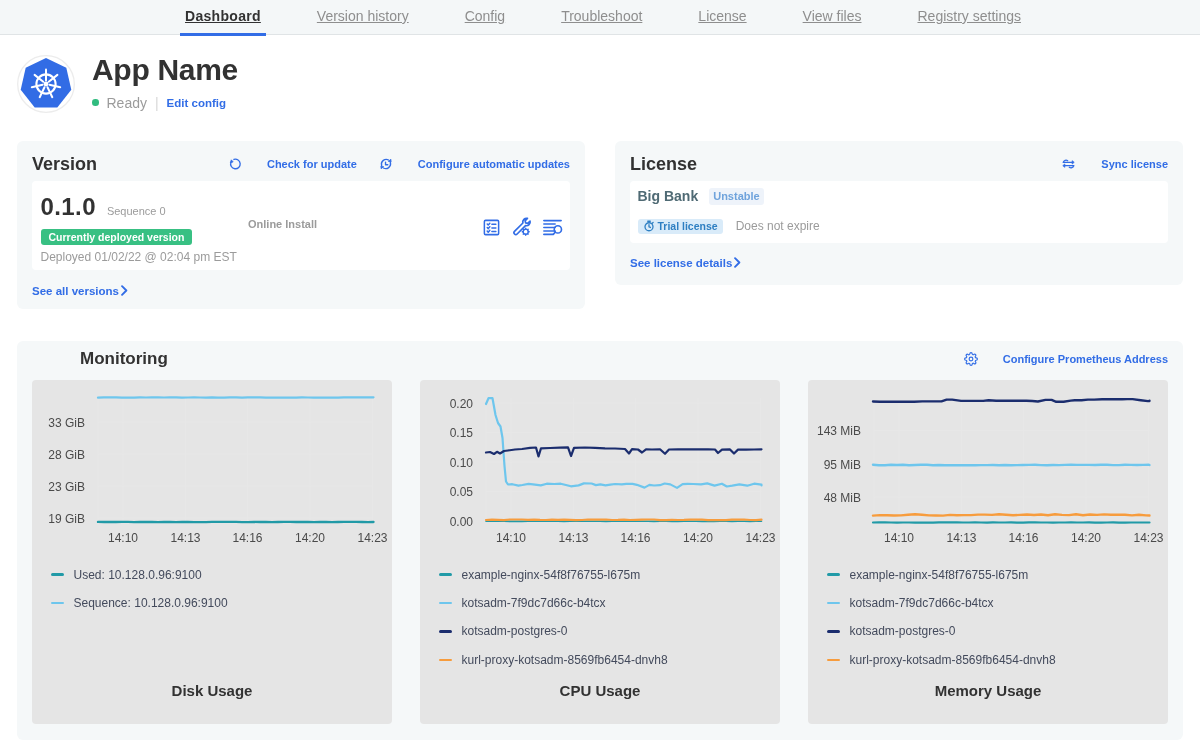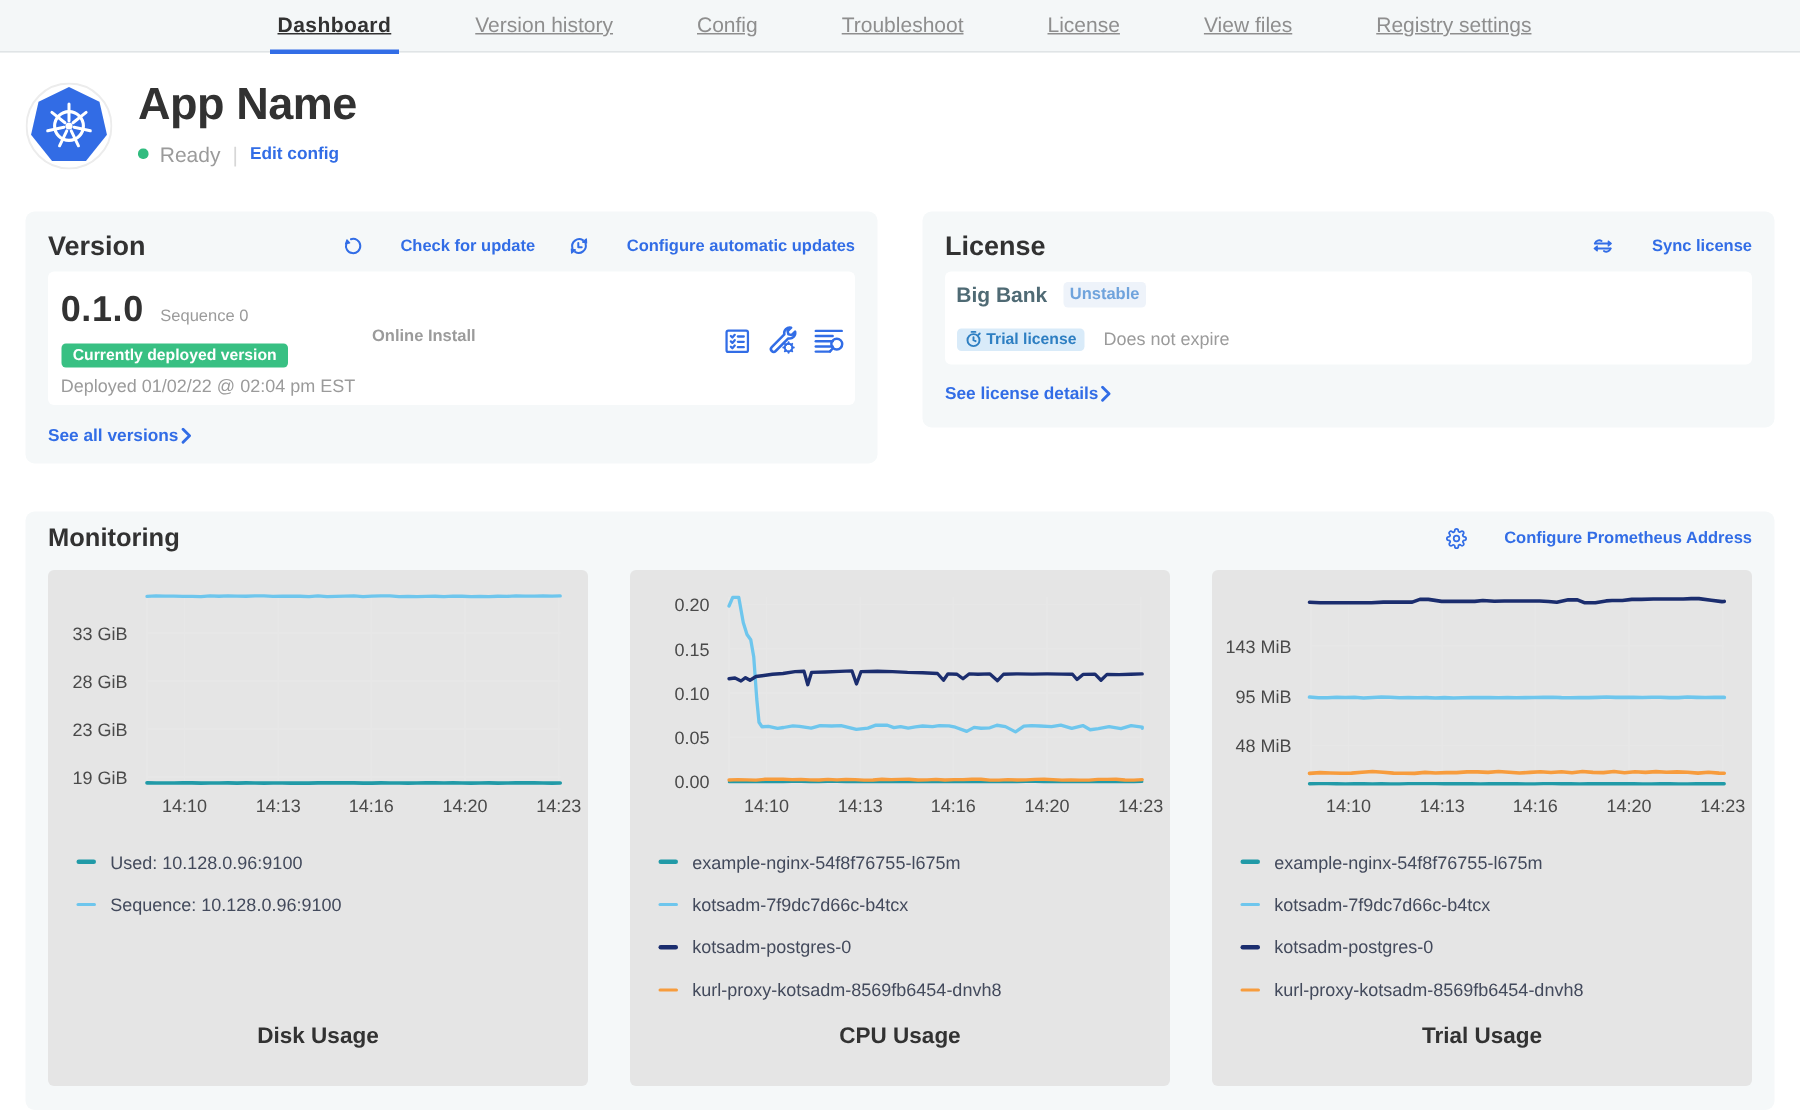--- a/index.html
+++ b/index.html
@@ -34,21 +34,21 @@
 .vicons { position:absolute; right:7px; top:35px; display:flex; align-items:center; gap:10px; }
 .seelink { display:flex; align-items:center; gap:0; font-size:11.5px; font-weight:700; color:#326de6; margin-top:11px; height:19px; }
 .lwhite { height:62px; padding:6.5px 0 0 7.5px; }
 .bbrow { display:flex; align-items:center; height:17px; }
 .bbname { font-size:14px; font-weight:700; color:#4f6a74; }
 .badge-channel { background:#eef3fa; color:#6fa3dc; font-size:11px; font-weight:700; padding:1px 4px; border-radius:3px; margin-left:11px; line-height:15px; }
 .trialrow { display:flex; align-items:center; margin-top:14px; height:15px; }
 .badge-trial { display:flex; align-items:center; gap:3px; background:#d9ebf9; color:#2e7fc2; font-size:10.5px; font-weight:700; padding:0 5px; border-radius:3px; height:15px; }
 .noexpire { font-size:12px; color:#9b9b9b; margin-left:13px; }
 .monitor { background:#f5f8f9; border-radius:6px; margin:32px 17px 0; padding:6px 15px 15px; height:399px; }
-.mhead { display:flex; justify-content:space-between; align-items:center; height:23px; }
+.mhead { display:flex; justify-content:space-between; align-items:center; height:23px;margin-left:48px; }
 .mhead h2 { font-size:17px; font-weight:700; color:#323232; }
 .charts { display:flex; gap:28px; margin-top:10px; }
 .chart { width:360px; height:344px; background:#e5e5e5; border-radius:4px; position:relative; }
 .chart > svg { display:block; }
 .legend { margin-top:8.5px; }
 .lrow { display:flex; align-items:center; height:28.4px; padding-left:19px; }
 .sw { width:13px; height:2.6px; border-radius:2px; flex:0 0 13px; }
 .ltxt { font-size:12px; color:#434a5c; margin-left:9.5px; }
 .ctitle { position:absolute; bottom:25px; width:100%; text-align:center; font-size:15px; font-weight:700; color:#323232; }
 </style>
@@ -328,16 +328,16 @@
           </div>
 <div class="lrow">
             <span class="sw" style="background:#1b2d6e"></span>
             <span class="ltxt">kotsadm-postgres-0</span>
           </div>
 <div class="lrow">
             <span class="sw" style="background:#f79c3d"></span>
             <span class="ltxt">kurl-proxy-kotsadm-8569fb6454-dnvh8</span>
           </div>
         </div>
-        <div class="ctitle">Trial Usage</div>
+        <div class="ctitle">Memory Usage</div>
       </div>
 </div>
 </div>
 
 </body></html>

